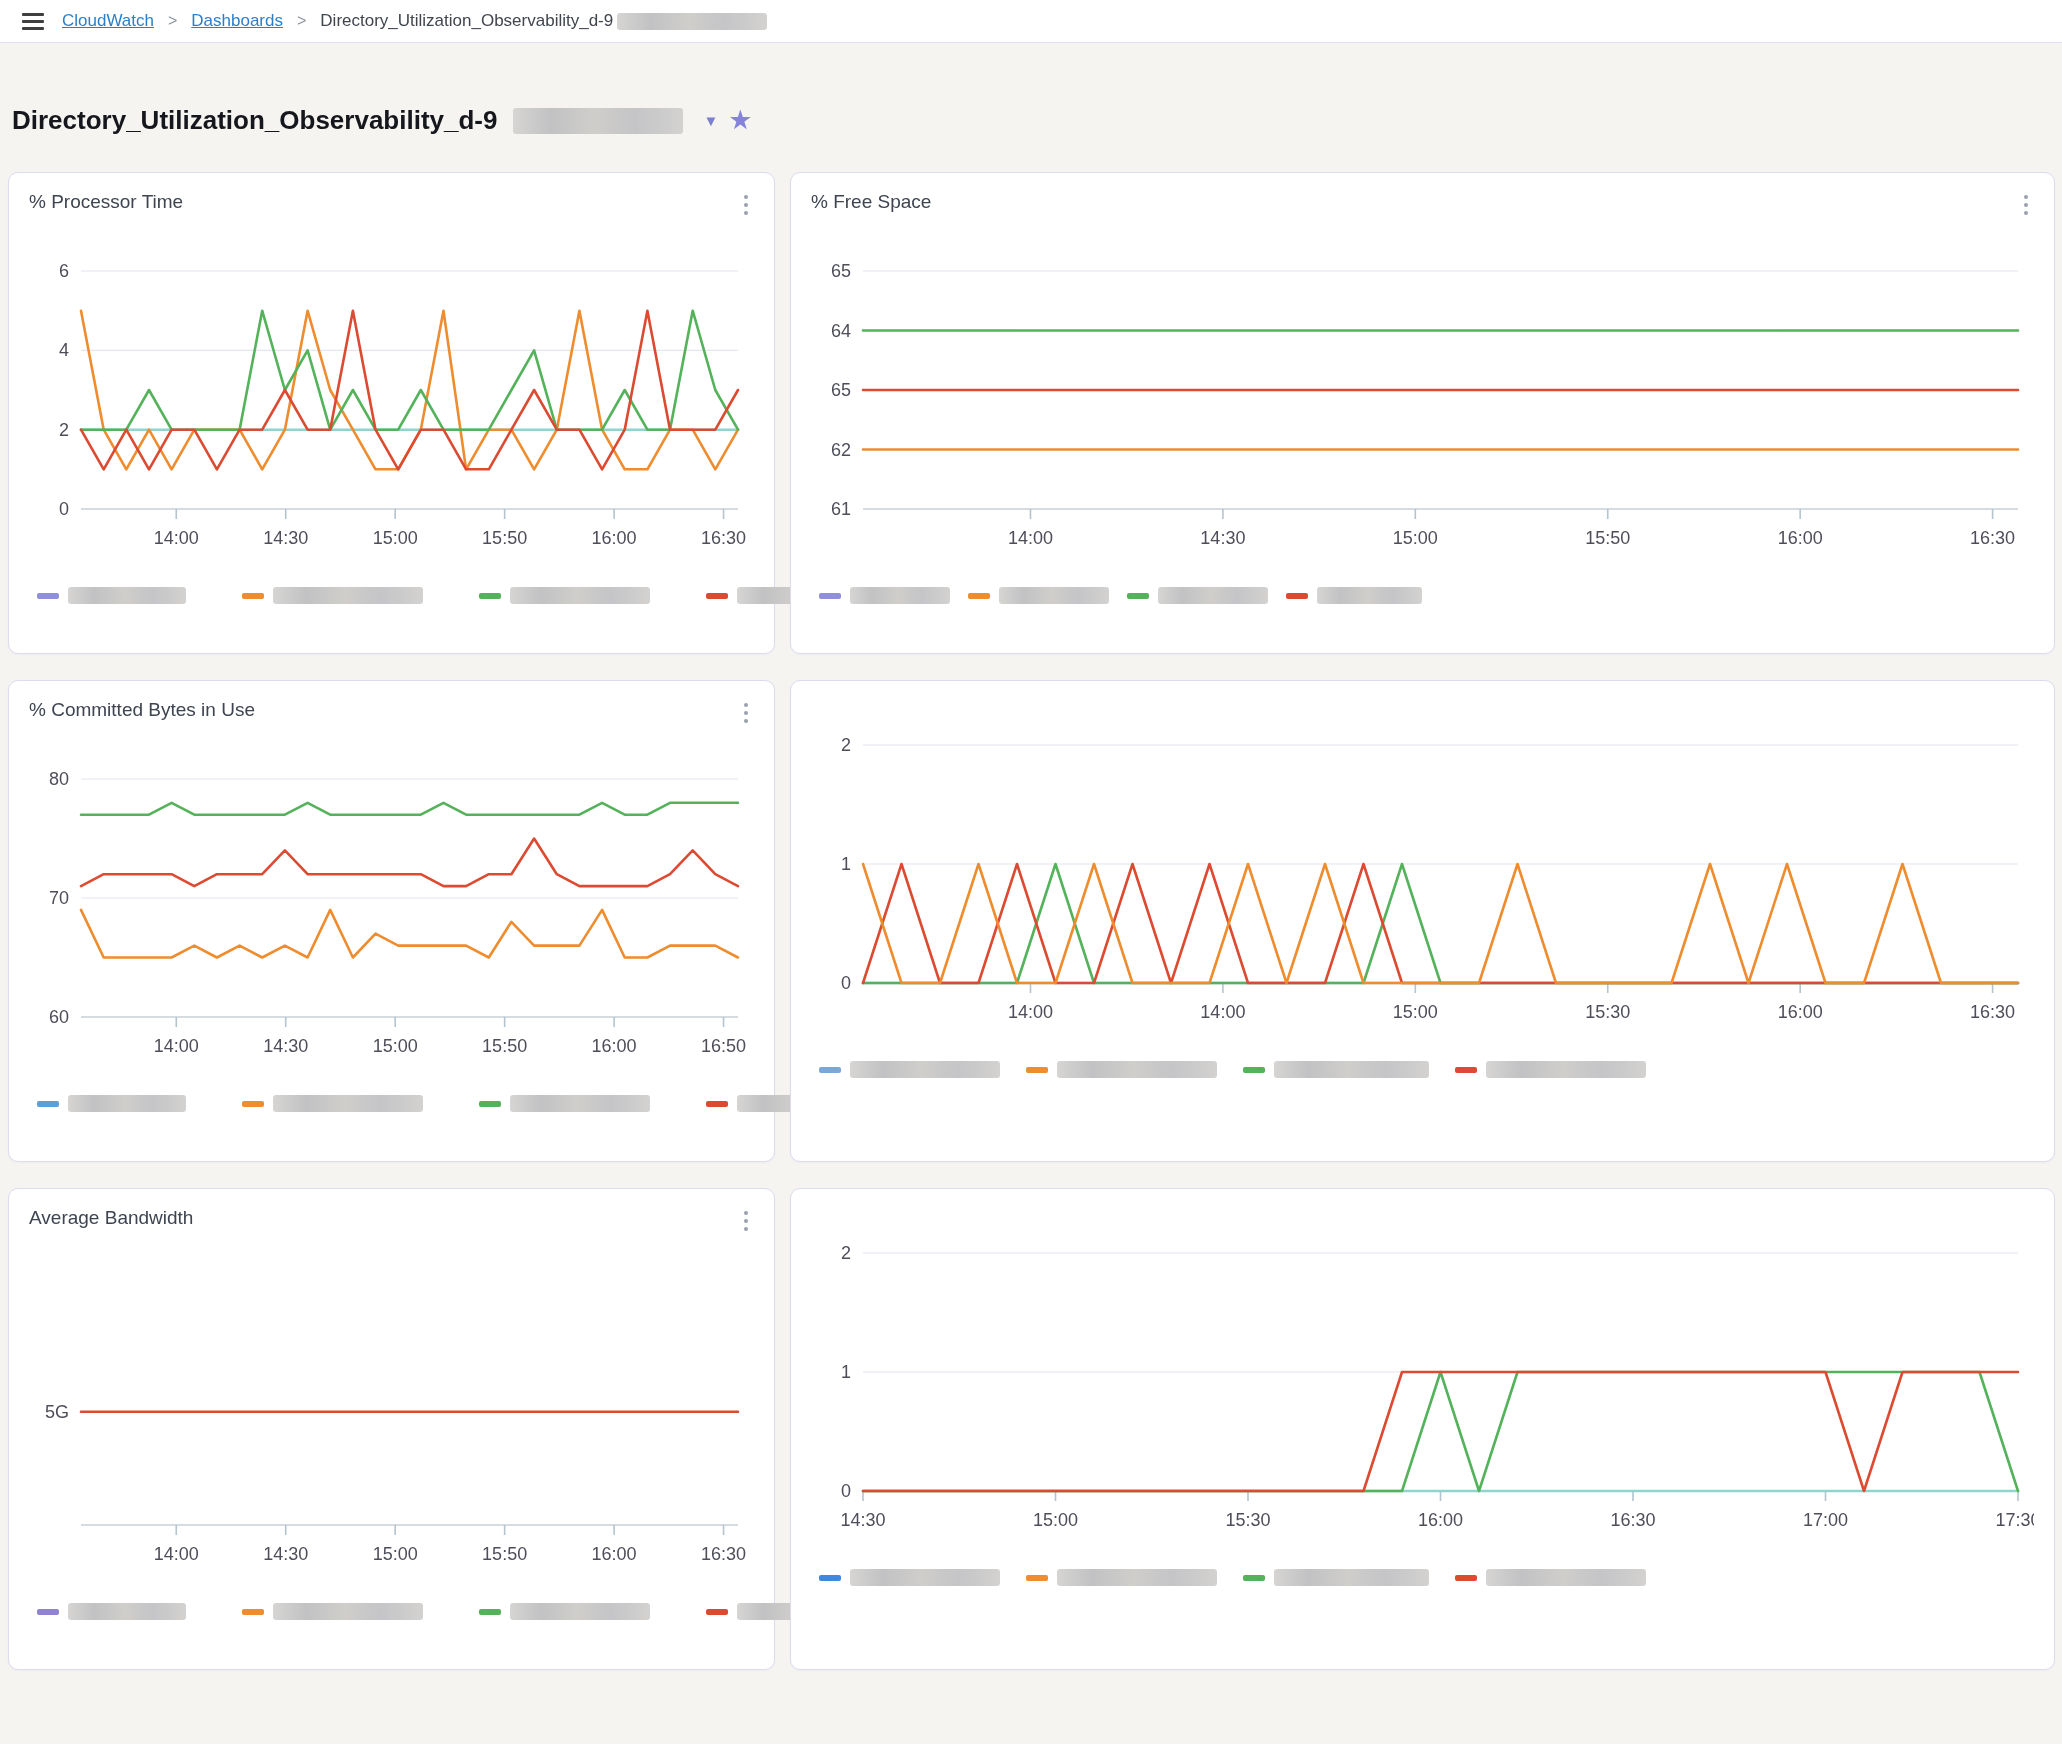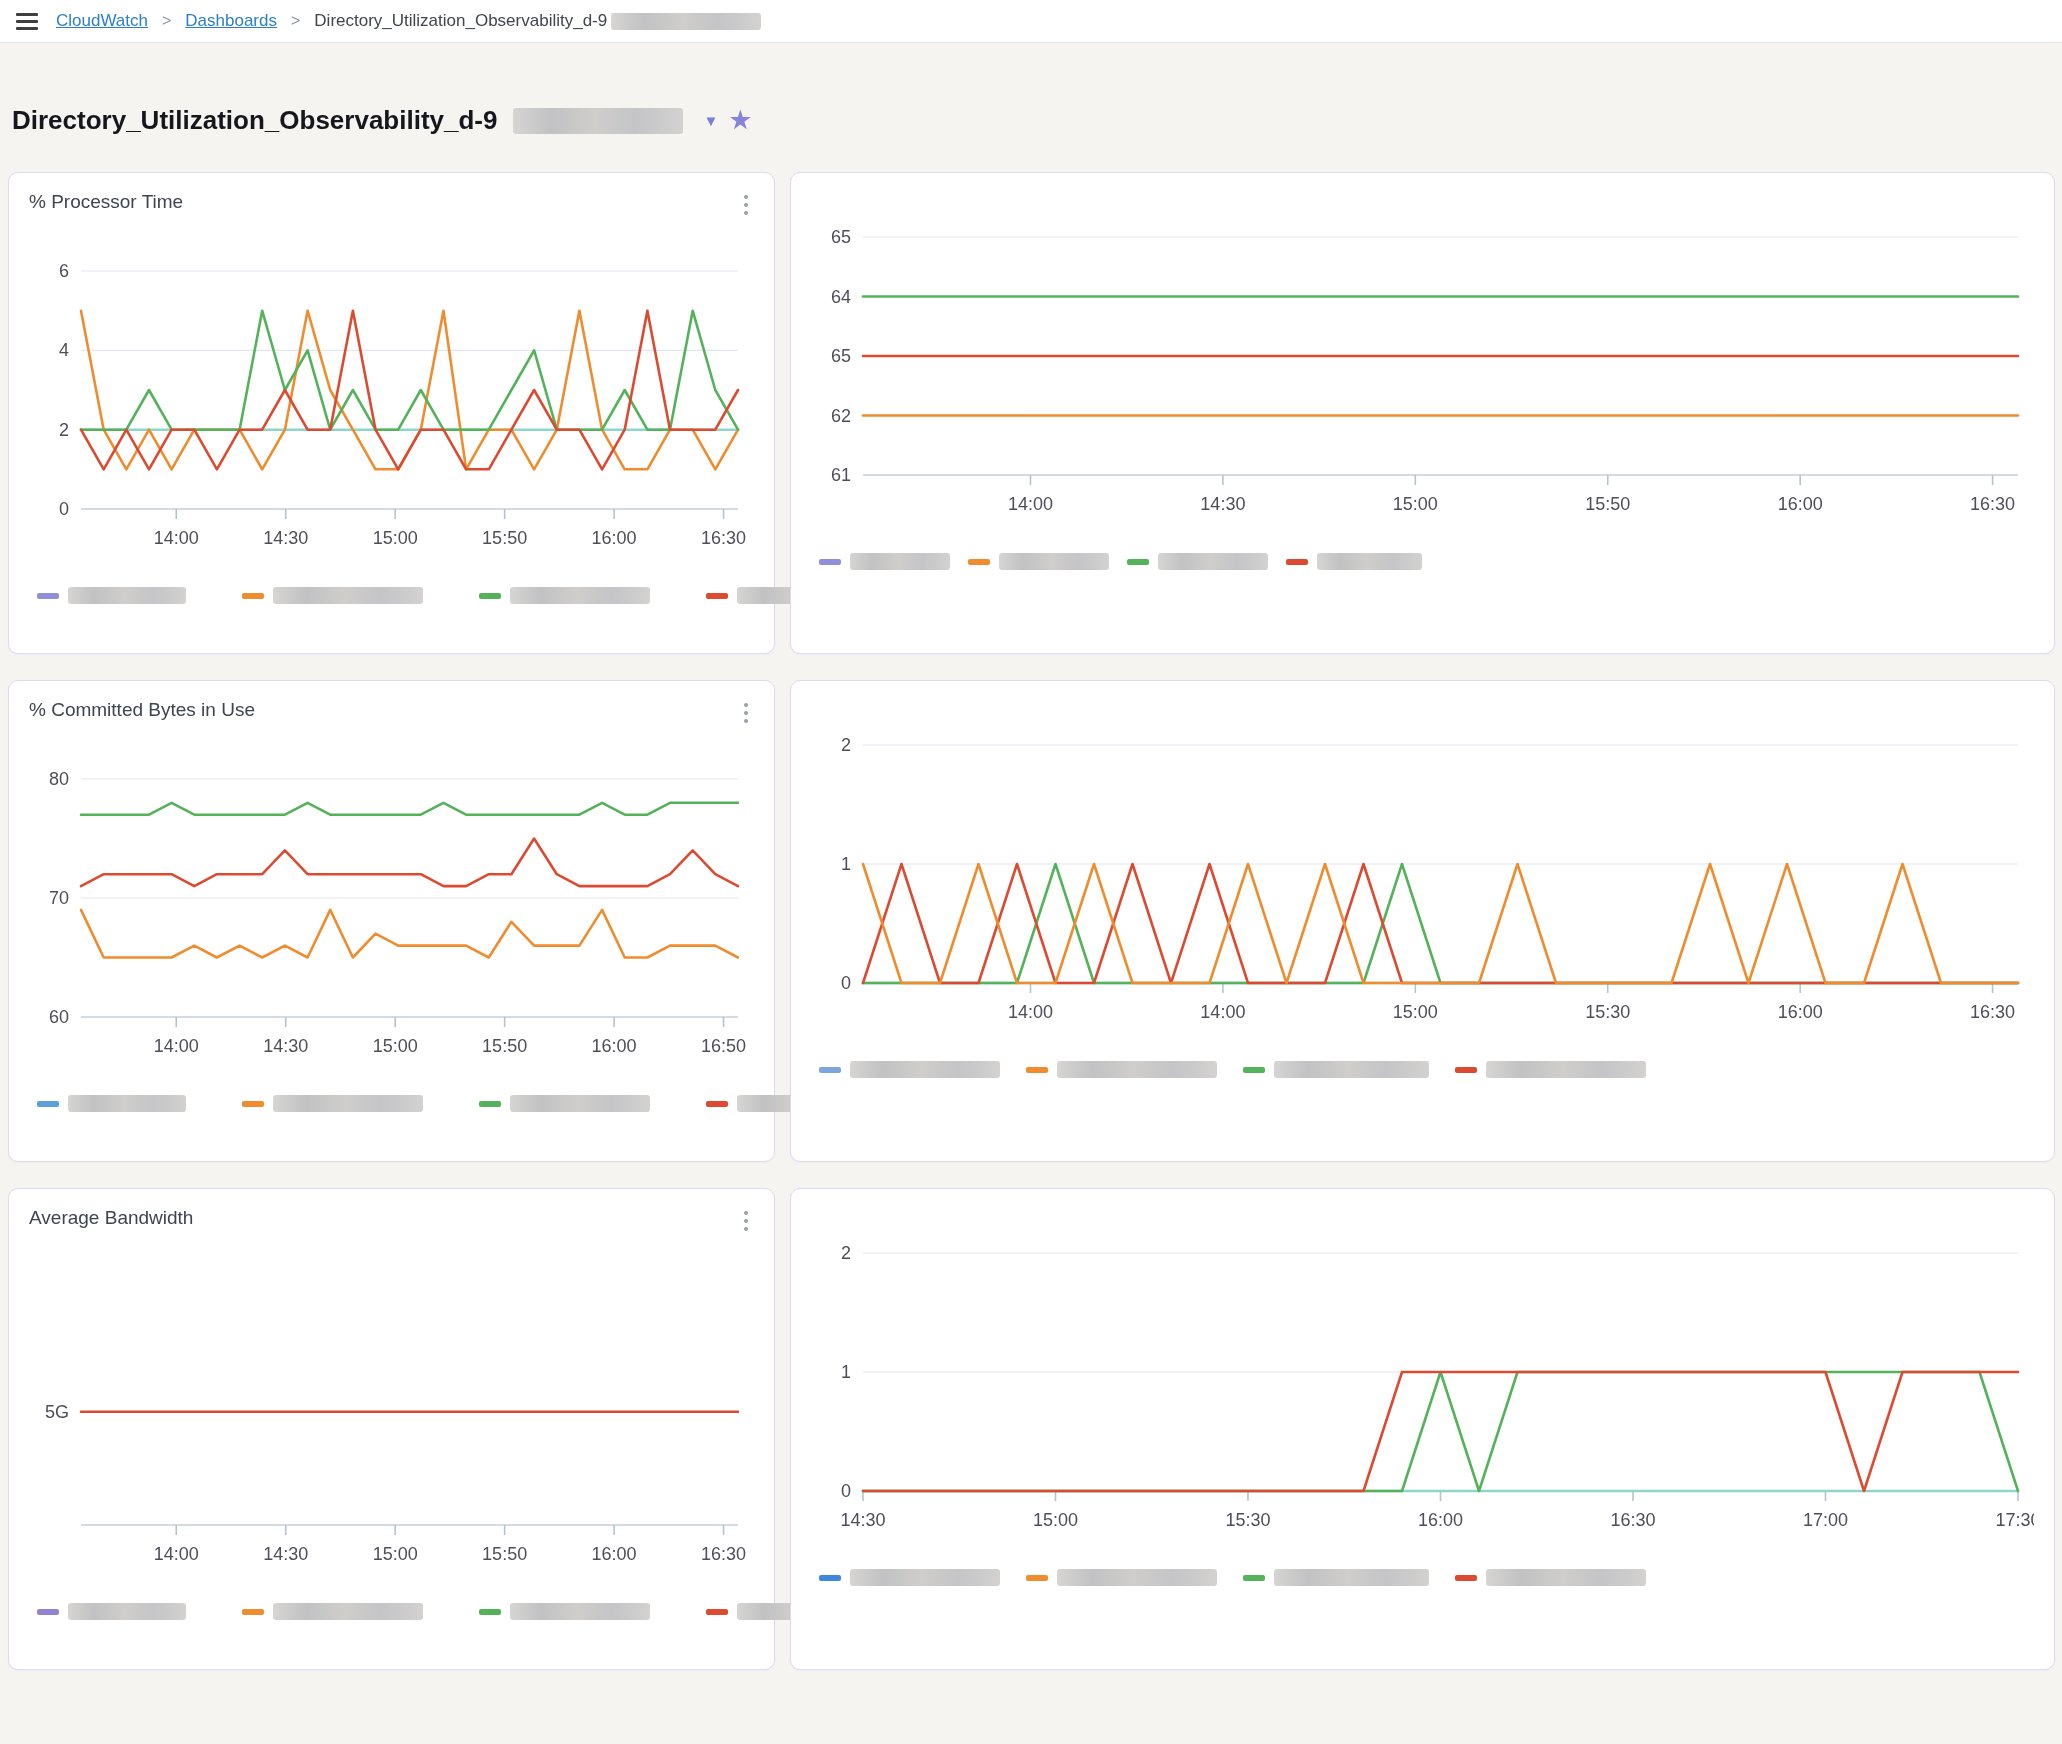--- a/index.html
+++ b/index.html
@@ -6,21 +6,21 @@
   body{
     width:2062px;height:1744px;
     background:#f5f4f1;
     font-family:"Liberation Sans", sans-serif;
     color:#3e4450;
     overflow:hidden;
   }
   
   .topbar{
     height:42px;background:#ffffff;border-bottom:1px solid #e3e1f1;
-    display:flex;align-items:center;padding:0 16px;gap:18px;
+    display:flex;align-items:center;padding:0 22px;gap:18px;
   }
   .hamburger{display:flex;flex-direction:column;gap:4px;cursor:pointer;}
   .hamburger i{display:block;width:22px;height:3px;background:#3f3f3f;border-radius:1px;}
   .crumbs{display:flex;align-items:center;gap:14px;font-size:17px;}
   .crumb-link{color:#2b7fca;text-decoration:underline;cursor:pointer;}
   .crumb-sep{color:#8b949c;font-size:16px;}
   .crumb-current{color:#40454e;display:flex;align-items:center;gap:4px;}
   .blur-bar{
     display:inline-block;height:17px;border-radius:3px;
     background:linear-gradient(90deg,#d6d5d3,#c2c2c4 22%,#cfcecb 48%,#c5c4c7 72%,#d3d2d0);
@@ -130,20 +130,28 @@
           <span class="blur-bar" style="width: 140px;"></span>
         </span>
         <span class="legend-item">
           <span class="legend-swatch" style="background: rgb(220, 74, 50);"></span>
           <span class="blur-bar" style="width: 120px;"></span>
         </span>
       </div>
   </section>
 
   <section class="panel">
+    <div class="panel-head">
+      <h2 class="panel-title">% Free Space</h2>
+      <div class="kebab">
+          <i></i>
+          <i></i>
+          <i></i>
+        </div>
+    </div>
     <div class="chart"><svg width="1223" height="348" viewBox="0 0 1223 348" xmlns="http://www.w3.org/2000/svg">
           <line x1="52" y1="46" x2="1207" y2="46" stroke="#e3e6ef" stroke-width="1.2"></line>
           <line x1="52" y1="105.5" x2="1207" y2="105.5" stroke="#e3e6ef" stroke-width="1.2"></line>
           <line x1="52" y1="165" x2="1207" y2="165" stroke="#e3e6ef" stroke-width="1.2"></line>
           <line x1="52" y1="224.5" x2="1207" y2="224.5" stroke="#e3e6ef" stroke-width="1.2"></line>
           <line x1="52" y1="284" x2="1207" y2="284" stroke="#c6d0d8" stroke-width="1.6"></line>
           <line x1="219.475" y1="284" x2="219.475" y2="294" stroke="#b4c4cf" stroke-width="1.6"></line>
           <text x="219.475" y="319" text-anchor="middle" font-size="18" fill="#4e4e5a" font-family="Liberation Sans, sans-serif">14:00</text>
           <line x1="411.89799999999997" y1="284" x2="411.89799999999997" y2="294" stroke="#b4c4cf" stroke-width="1.6"></line>
           <text x="411.89799999999997" y="319" text-anchor="middle" font-size="18" fill="#4e4e5a" font-family="Liberation Sans, sans-serif">14:30</text>

